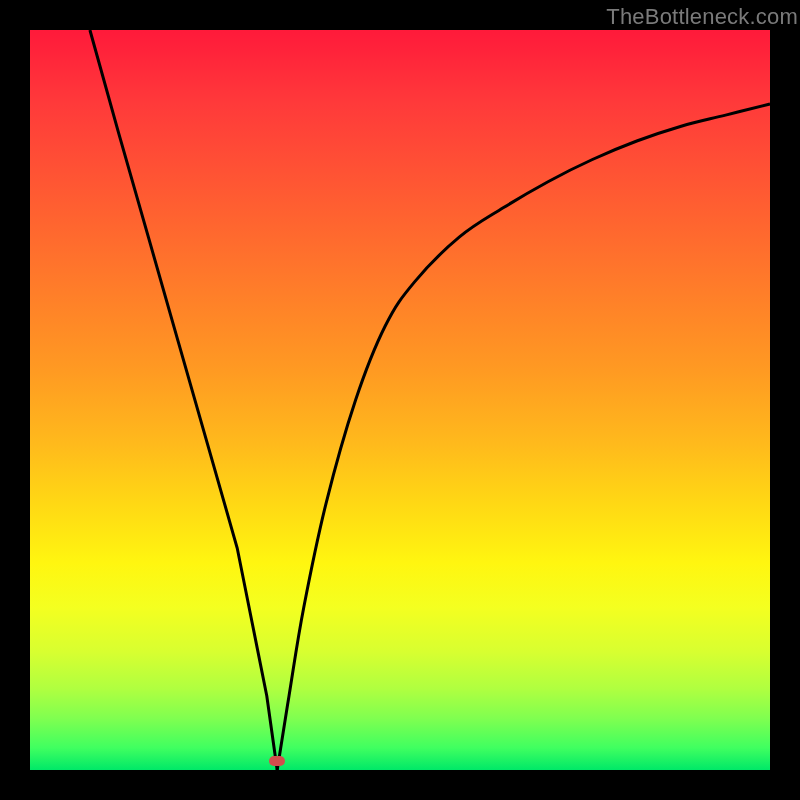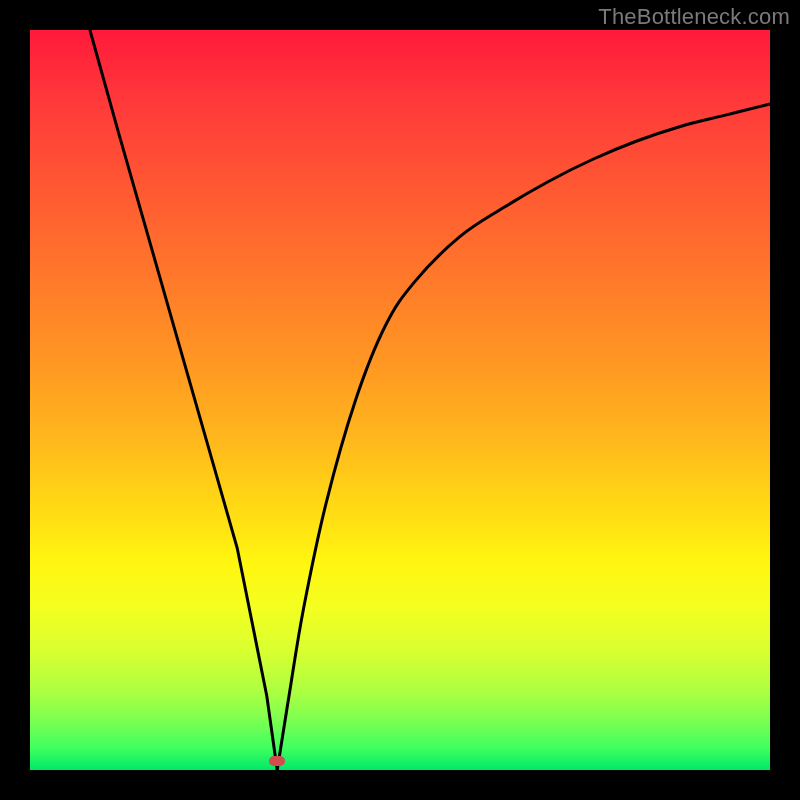--- a/index.html
+++ b/index.html
@@ -37,21 +37,21 @@
       #d8ff30 84%,
       #b0ff40 89%,
       #80ff50 93%,
       #40ff60 97%,
       #00e868 100%
     );
   }
   .watermark {
     position: absolute;
     top: 4px;
-    right: 10px;
+    right: 2px;
     color: #7a7a7a;
     font-size: 22px;
     letter-spacing: 0.2px;
     user-select: none;
   }
   svg.curves {
     position: absolute;
     left: 0; top: 0;
     width: 740px;
     height: 740px;

